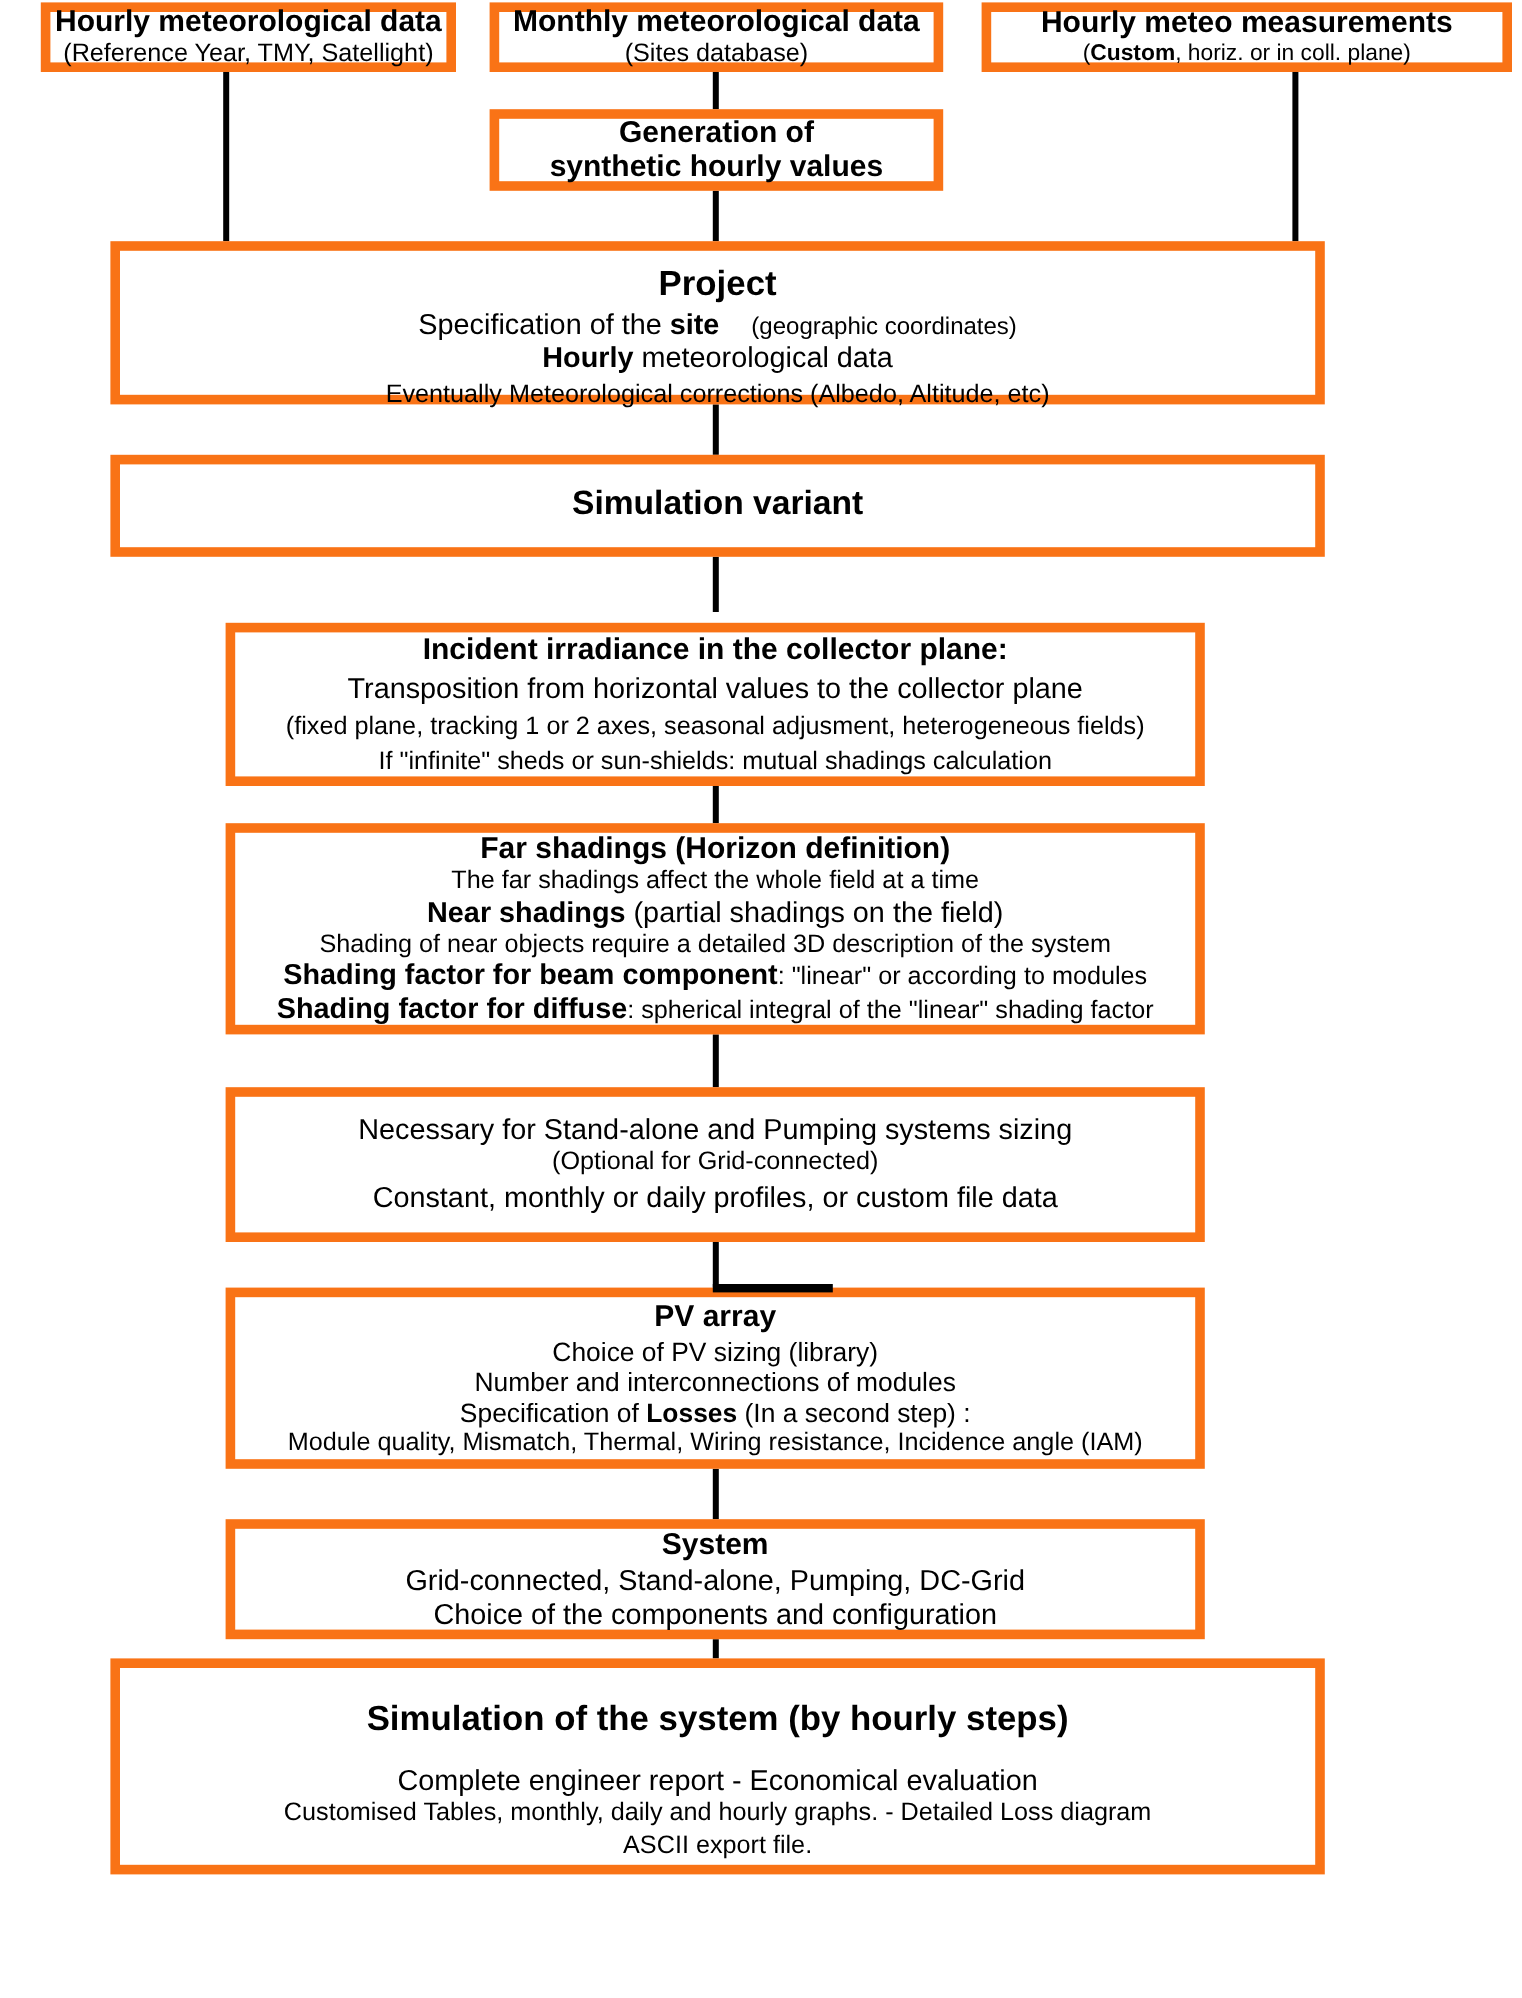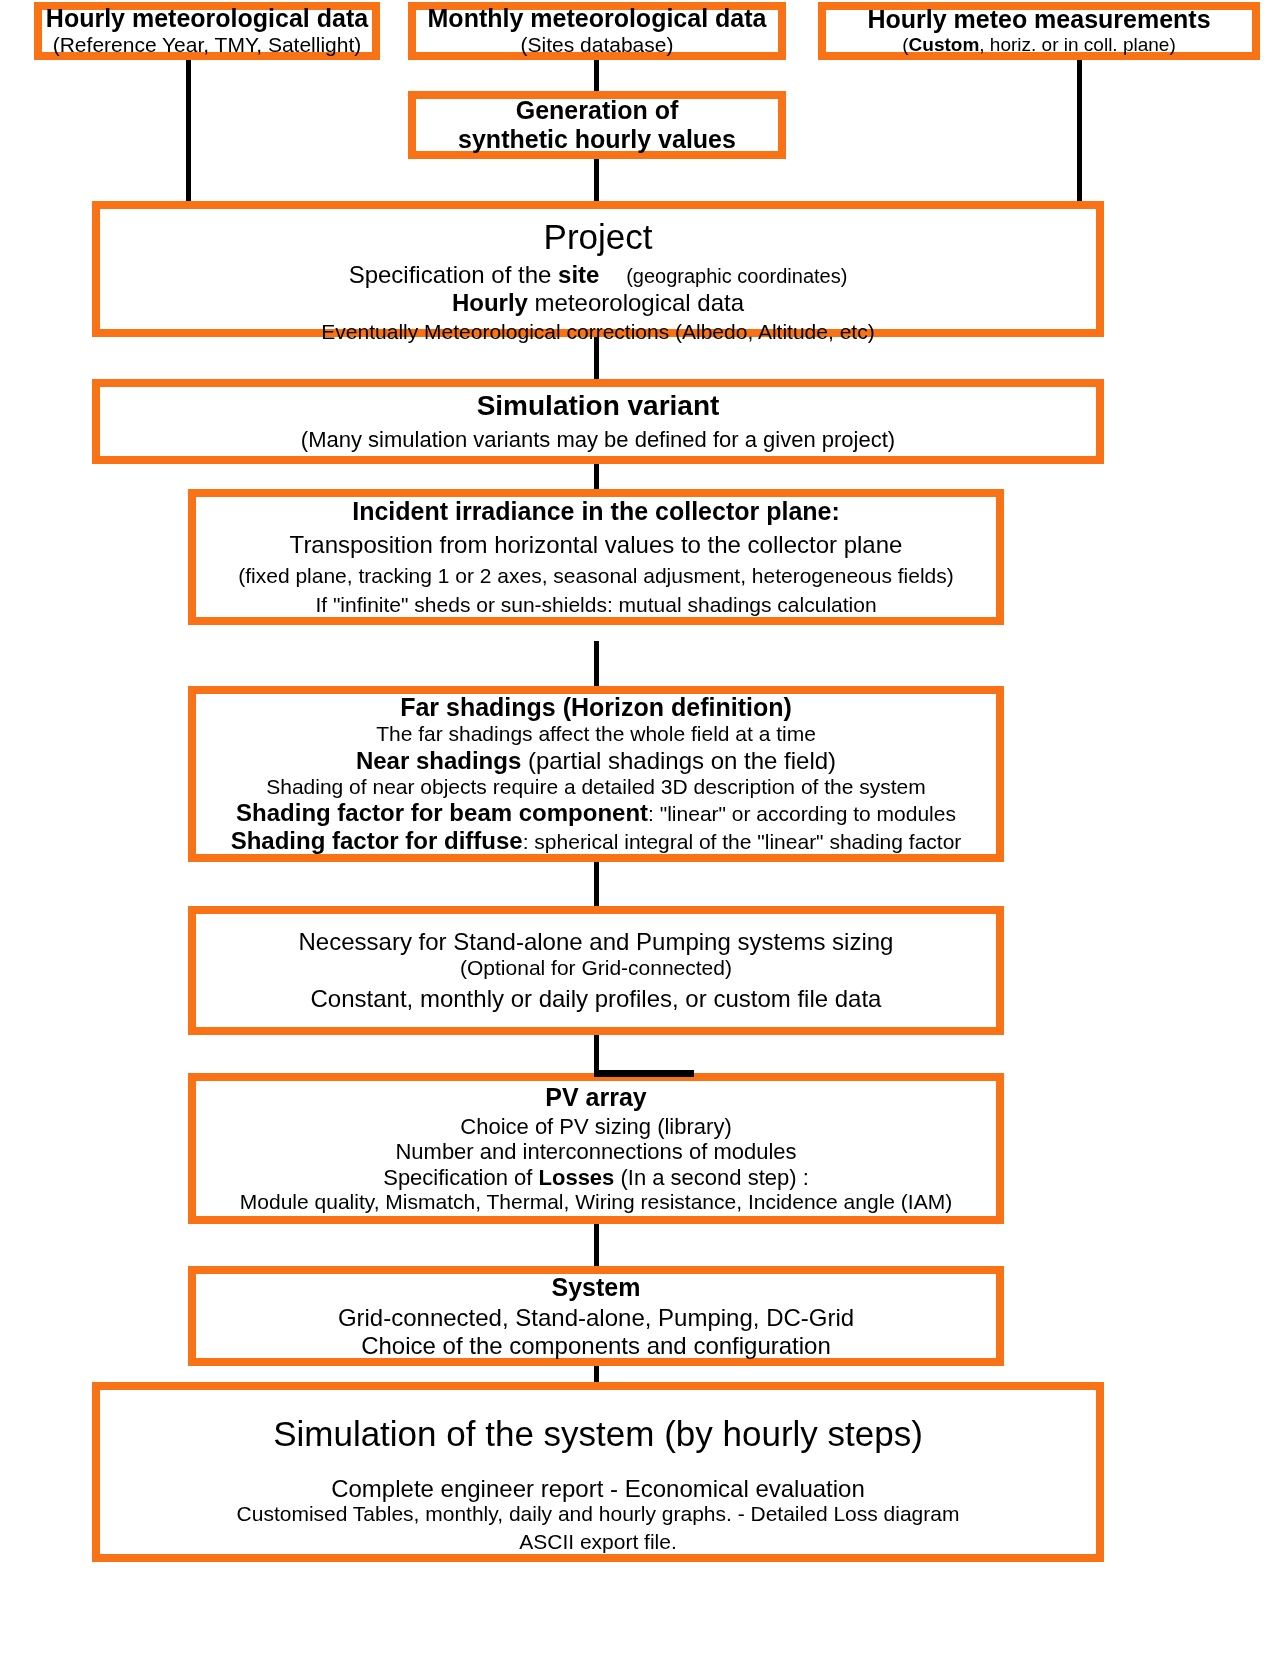--- a/index.html
+++ b/index.html
@@ -36,21 +36,21 @@
   .box .ln {
     display: block;
     width: 100%;
     line-height: 1.16;
     white-space: nowrap;
   }
 
   
   .t-head  { font-size: 25px; font-weight: bold; }
   .t-big   { font-size: 28px; font-weight: bold; }
-  .t-xl    { font-size: 35px; font-weight: normal; margin-top: 24px; }
+  .t-xl    { font-size: 29px; font-weight: bold; margin-top: 24px; }
   .t-sub   { font-size: 24px; font-weight: normal; }
   .t-sub-b { font-size: 24px; font-weight: bold; }
   .t-small { font-size: 21px; font-weight: normal; }
   .t-tiny  { font-size: 19px; font-weight: normal; }
   .t-mid   { font-size: 22px; font-weight: normal; }
 
   b.strong { font-weight: bold; }
   span.reg { font-weight: normal; }
 
   
@@ -111,24 +111,23 @@
 
   <div class="box" style="left:92px; top:201px; width:1012px; height:136px;">
     <span class="ln t-xl" style="margin-bottom:3px;">Project</span>
     <span class="ln t-sub"><span>Specification of the </span><b class="strong">site</b>&nbsp;&nbsp;&nbsp;&nbsp;<span style="font-size:20px">(geographic coordinates)</span></span>
     <span class="ln t-sub"><b class="strong">Hourly</b><span> meteorological data</span></span>
     <span class="ln t-small" style="margin-top:4px;">Eventually   Meteorological corrections (Albedo, Altitude, etc)</span>
   </div>
 
   <div class="box" style="left:92px; top:379px; width:1012px; height:85px;">
     <span class="ln t-big" style="margin-bottom:5px;">Simulation variant</span>
-    <span class="ln t-mid">(Many simulation variants may be defined for a given project)</span>
   </div>
 
-  <div class="box" style="left:188px; top:489px; width:816px; height:136px;">
+  <div class="box" style="left:188px; top:519px; width:816px; height:136px;">
     <span class="ln t-head" style="margin-bottom:5px;">Incident irradiance in the collector plane:</span>
     <span class="ln t-sub" style="margin-bottom:5px;">Transposition from horizontal values to the collector plane</span>
     <span class="ln t-small">(fixed plane, tracking 1 or 2 axes, seasonal adjusment, heterogeneous fields)</span>
     <span class="ln t-small" style="margin-top:5px;">If  "infinite"  sheds or sun-shields: mutual shadings calculation</span>
   </div>
 
   <div class="box" style="left:188px; top:686px; width:816px; height:176px;">
     <span class="ln t-head">Far shadings  (Horizon definition)</span>
     <span class="ln t-small">The far shadings affect the whole field at a time</span>
     <span class="ln t-sub"><b class="strong">Near shadings</b><span class="reg">  (partial shadings on the field)</span></span>

